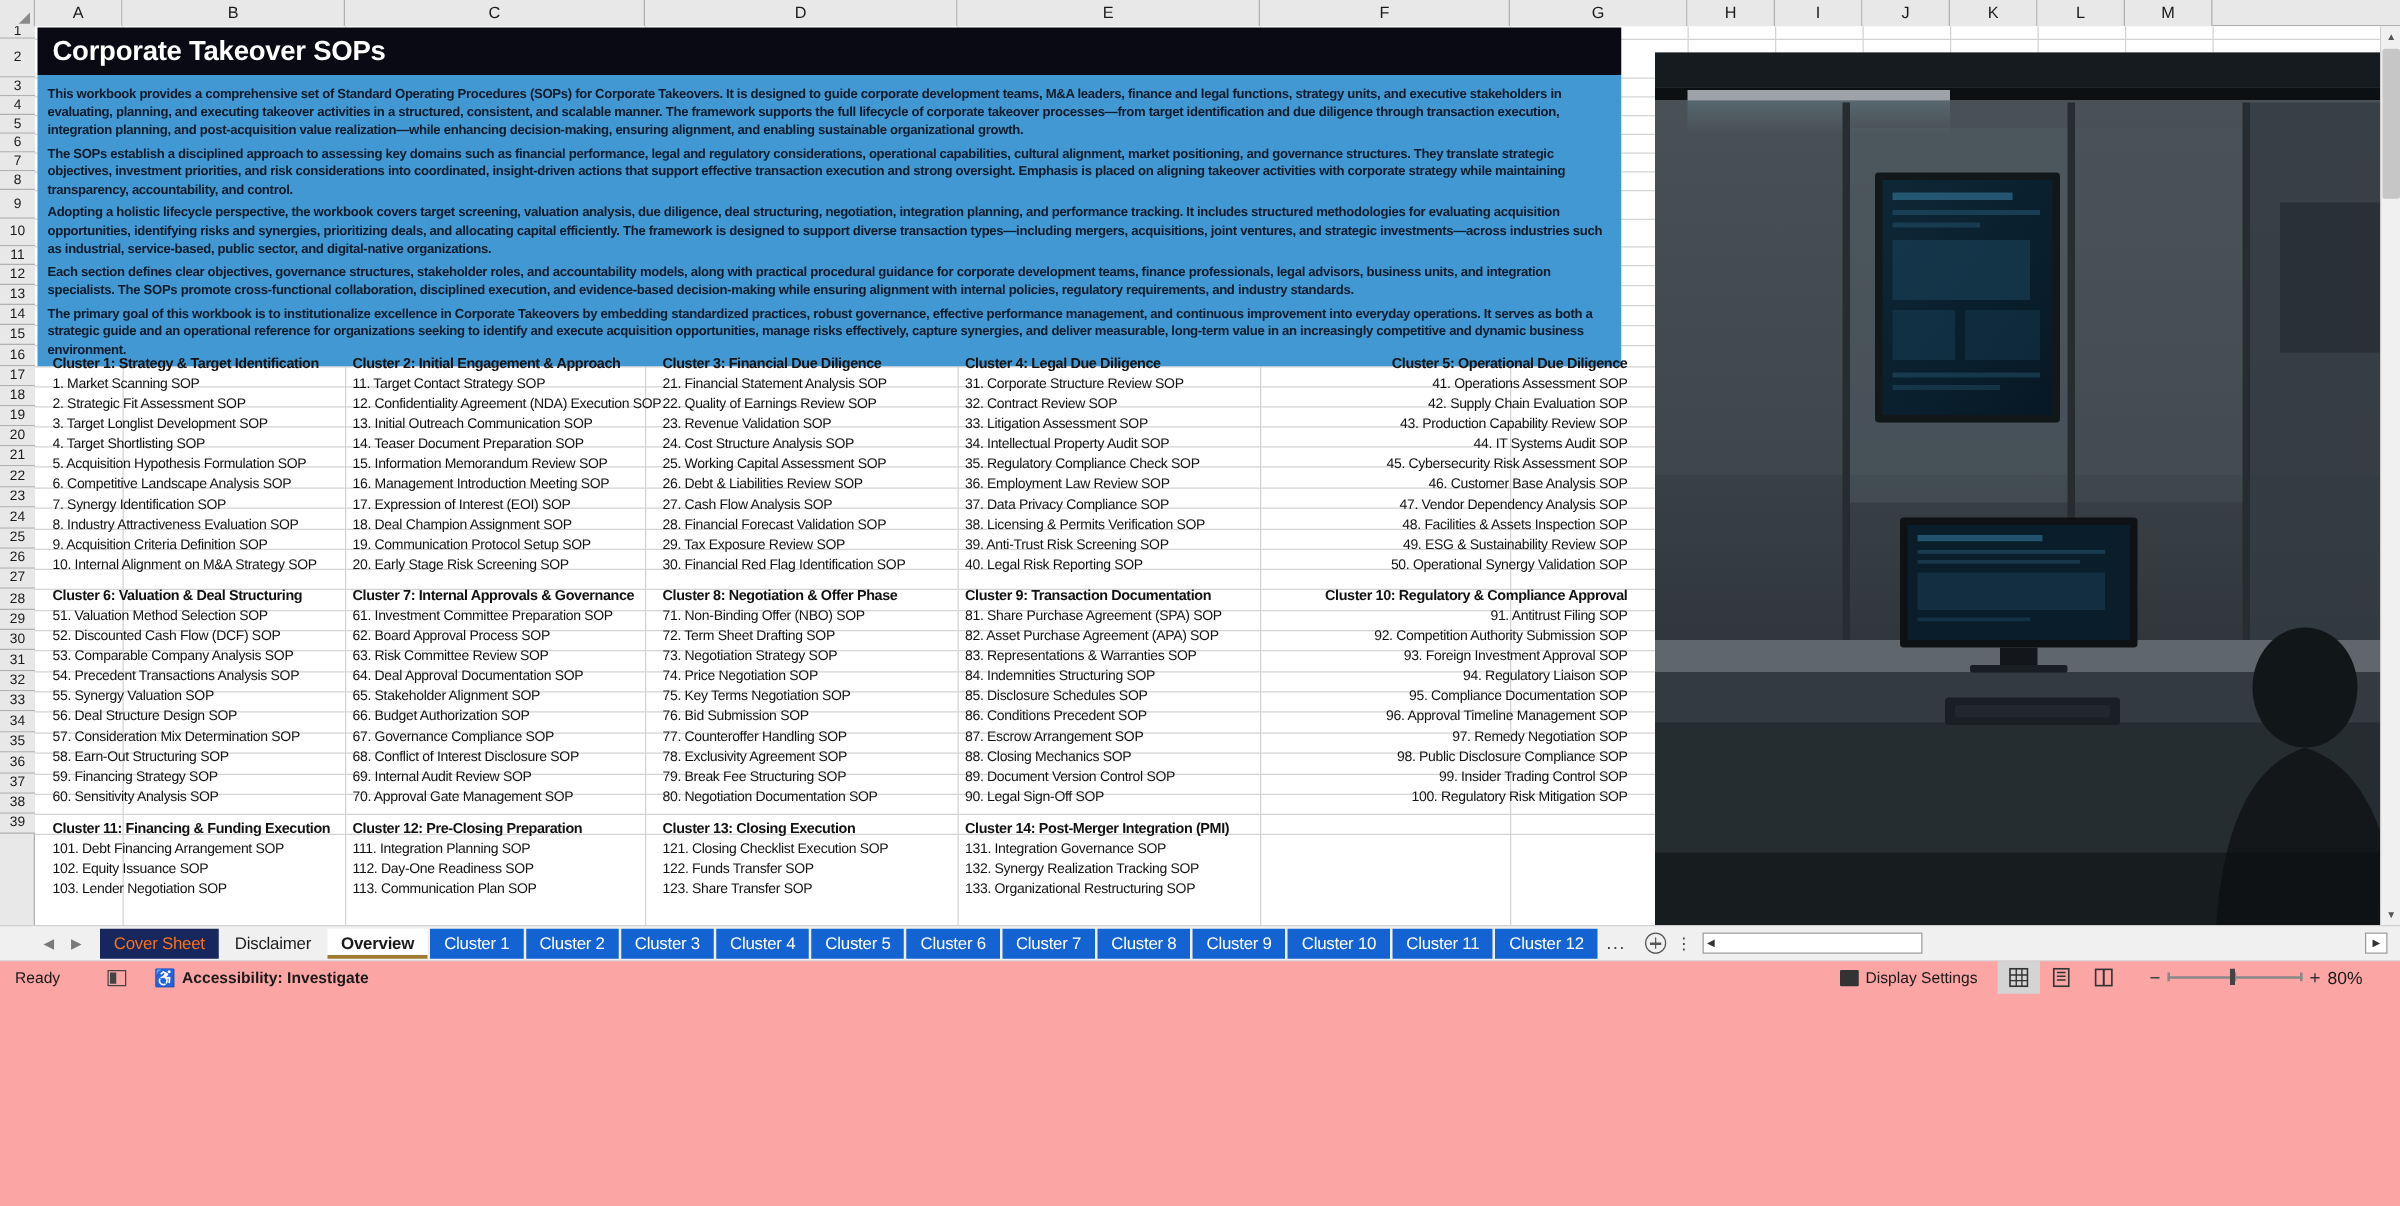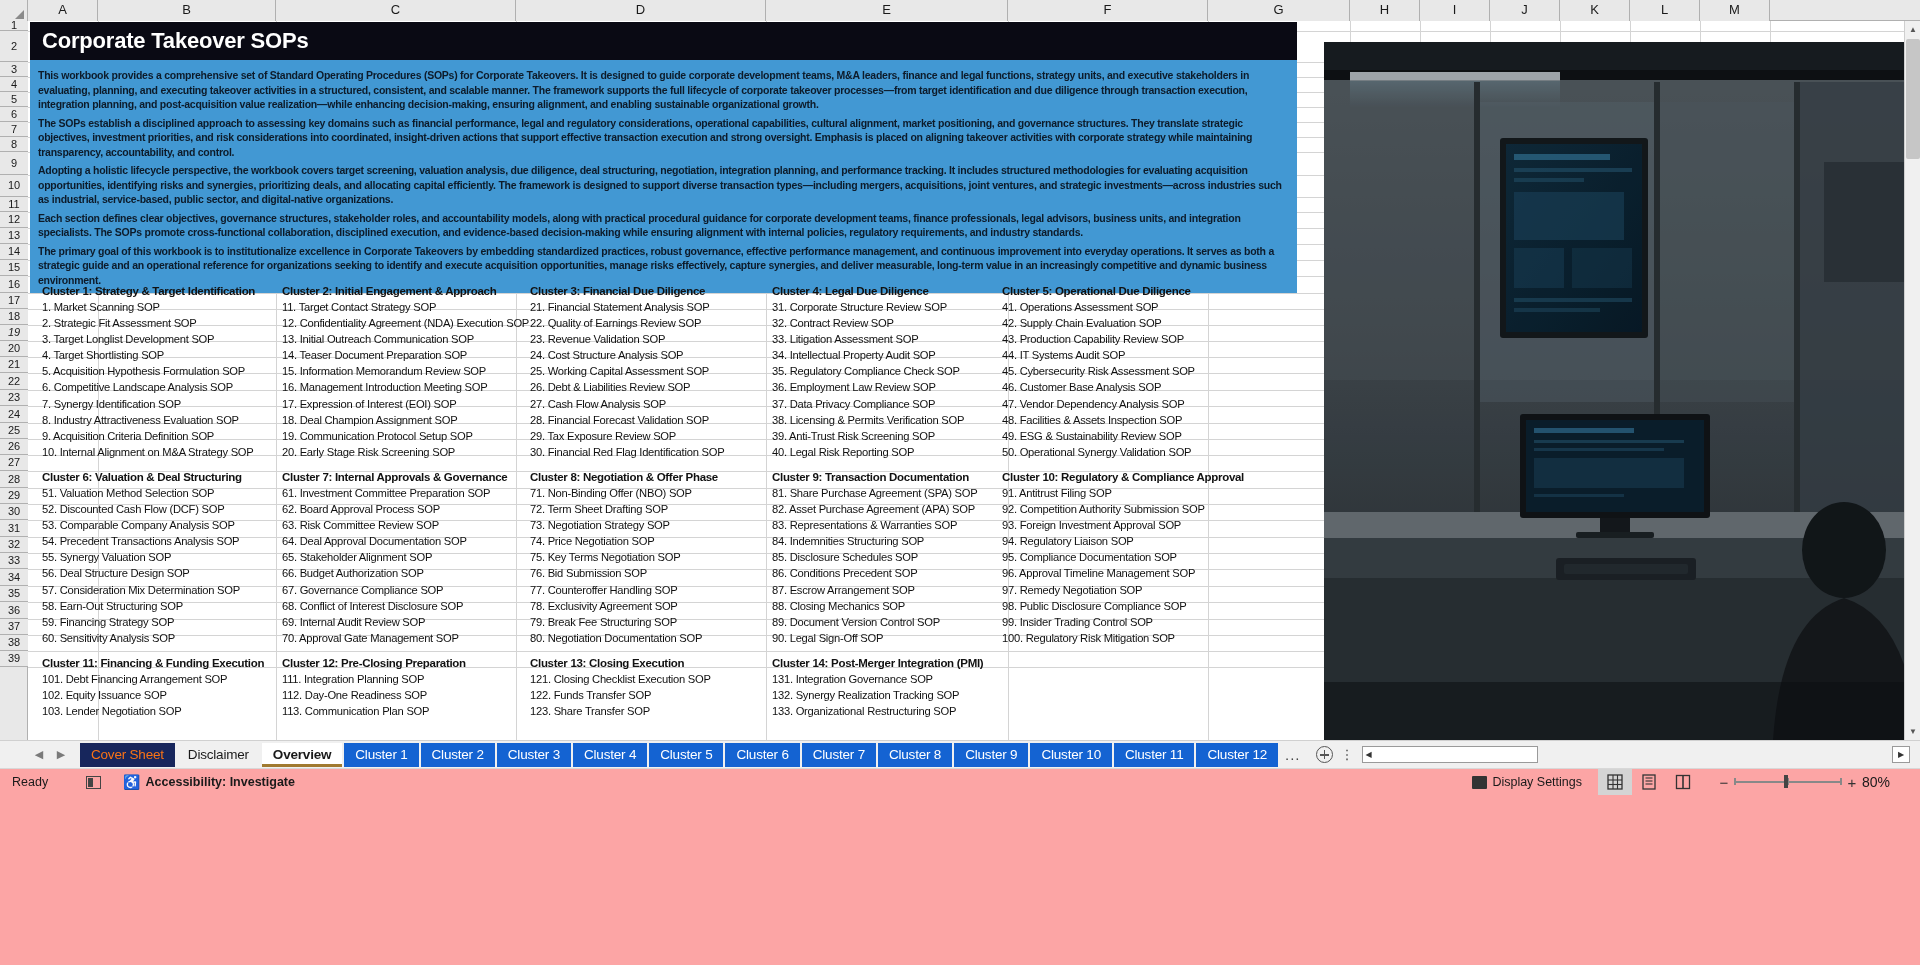--- a/index.html
+++ b/index.html
@@ -105,21 +105,21 @@
   .cluster-area {
     position: absolute; left: 14px; top: 262px;
     width: 1270px;
   }
   .cluster-band { display: flex; margin-bottom: 9px; }
   .cluster-col { flex: 0 0 auto; }
   .cc1 { width: 240px; }
   .cc2 { width: 248px; }
   .cc3 { width: 242px; }
   .cc4 { width: 230px; }
-  .cc5 { width: 300px; }
+  .cc5 { width: 300px; text-align: right; }
   .cluster-title {
     font-size: 11.5px; font-weight: bold; color: #111111;
     letter-spacing: -0.3px;
     line-height: 16px;
     white-space: nowrap;
   }
   .sop-item {
     font-size: 11.2px; color: #111111;
     letter-spacing: -0.25px;
     line-height: 16.1px;
@@ -300,21 +300,21 @@
       <div class="rowhead" style="height: 23px;">9</div>
       <div class="rowhead" style="height: 22px;">10</div>
       <div class="rowhead" style="height: 15px;">11</div>
       <div class="rowhead" style="height: 16px;">12</div>
       <div class="rowhead" style="height: 16px;">13</div>
       <div class="rowhead" style="height: 16px;">14</div>
       <div class="rowhead" style="height: 16px;">15</div>
       <div class="rowhead" style="height: 17px;">16</div>
       <div class="rowhead" style="height: 16px;">17</div>
       <div class="rowhead" style="height: 16px;">18</div>
-      <div class="rowhead" style="height: 16px; font-style: italic;">19</div>
+      <div class="rowhead" style="height: 16px;">19</div>
       <div class="rowhead" style="height: 16px;">20</div>
       <div class="rowhead" style="height: 16px;">21</div>
       <div class="rowhead" style="height: 17px;">22</div>
       <div class="rowhead" style="height: 16px;">23</div>
       <div class="rowhead" style="height: 17px;">24</div>
       <div class="rowhead" style="height: 16px;">25</div>
       <div class="rowhead" style="height: 16px;">26</div>
       <div class="rowhead" style="height: 16px;">27</div>
       <div class="rowhead" style="height: 17px;">28</div>
       <div class="rowhead" style="height: 16px;">29</div>

